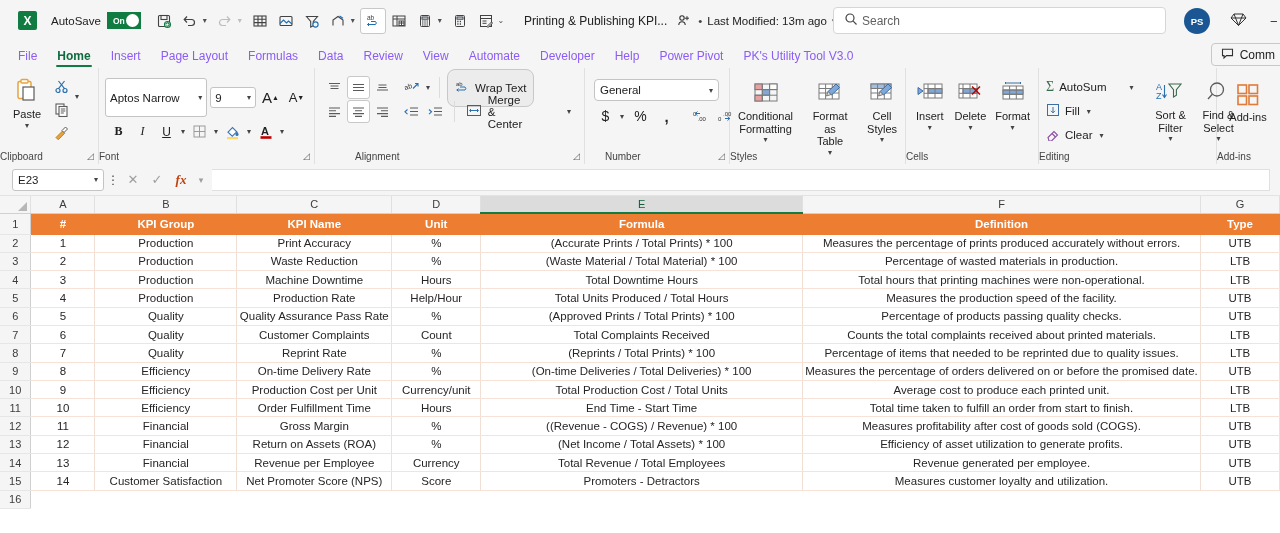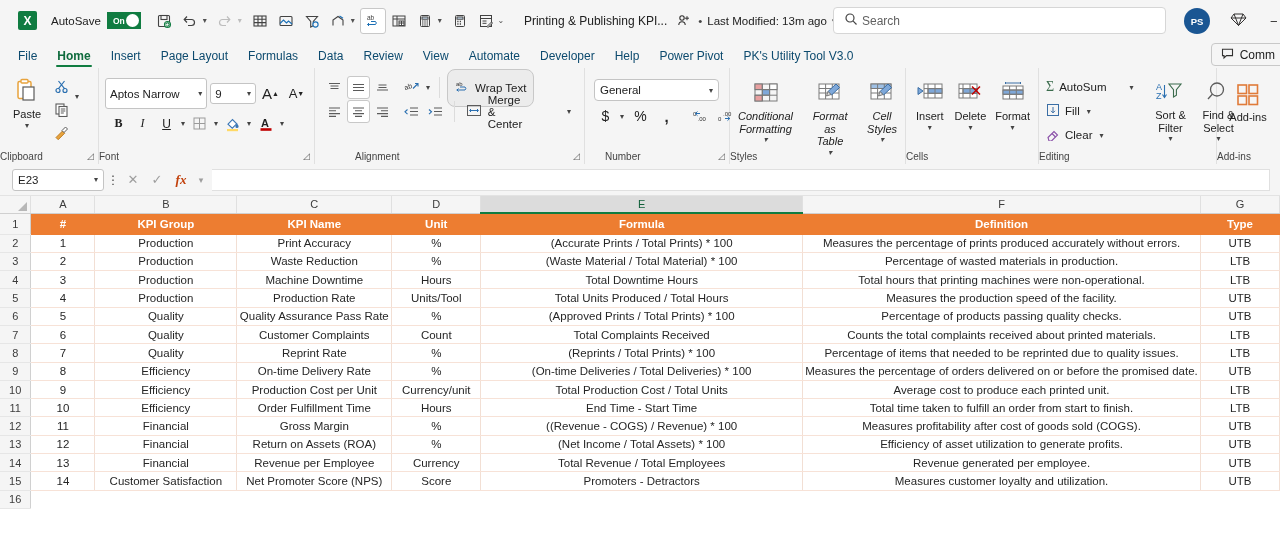--- a/index.html
+++ b/index.html
@@ -101,21 +101,21 @@
 
   
   .tabstrip {
     height: 27px;
     background: #f5f5f5;
     display: flex; align-items: flex-end;
     padding-left: 8px;
     position: relative;
   }
   .tab {
-    font-size: 12px; color: #0c4a6e;
+    font-size: 12px; color: #8b5cf6;
     padding: 3px 10px 5px;
     white-space: nowrap;
     position: relative;
   }
   .tab.active { color: #0f6b3d; font-weight: 600; }
   .tab.active::after {
     content: ""; position: absolute;
     left: 9px; right: 9px; bottom: 1px;
     height: 2.2px; background: #107c41; border-radius: 2px;
   }
@@ -169,21 +169,21 @@
     display:flex; align-items:center; justify-content:center;
     min-width: 23px; height: 23px;
     font-size: 12px; color: #212121;
     padding: 0 3px;
   }
   .sbtn.bx { border:1px solid #c8c8c8; border-radius:3px; background:#fff; }
   .mini-caret { font-size: 8px; color: #444; padding: 0 2px; }
 
   
   .fontname {
-    width: 103px; height: 31px; background: #fff;
+    width: 103px; height: 39px; background: #fff;
     border: 1px solid #c4c4c4; border-radius: 3px;
     font-size: 11.5px; color: #212121;
     display: flex; align-items: center; padding: 0 4px;
     justify-content: space-between;
   }
   .fontsize {
     width: 46px; height: 21px; background: #fff;
     border: 1px solid #c4c4c4; border-radius: 3px;
     font-size: 11.5px; color: #212121;
     display: flex; align-items: center; padding: 0 4px;
@@ -654,21 +654,21 @@
           <text x="1" y="12" font-size="6" fill="#333" font-family="Liberation Sans">0</text>
           <path d="M8 9.5h5M10.5 7.4l2.2 2.1-2.2 2.1" stroke="#2a6fb0" stroke-width="1"></path>
         </svg>
       </div>
     </div>
     <div class="glabel" style="left:20px;right:25px;">Number</div>
     <div class="launcher">◿</div>
   </div>
 
   <div class="rgroup" style="width:176px;">
-    <div class="rbody" style="padding-top:4px;justify-content:center;gap:11px;font-style:italic;">
+    <div class="rbody" style="padding-top:4px;justify-content:center;gap:11px;">
       <div class="bigbtn" style="width:66px;">
         <span class="bicon">
           <svg width="30" height="26" viewBox="0 0 30 26" fill="none" stroke="#7a7a7a" stroke-width="1">
             <rect x="4" y="3" width="22" height="17"></rect>
             <rect x="4" y="3" width="7.3" height="5.6" fill="#E8A0A0"></rect>
             <rect x="11.3" y="8.6" width="7.3" height="5.6" fill="#7FA8D9"></rect>
             <rect x="4" y="14.2" width="7.3" height="5.8" fill="#E8A0A0"></rect>
             <rect x="18.6" y="3" width="7.4" height="5.6" fill="#fff"></rect>
             <path d="M11.3 3v17M18.6 3v17M4 8.6h22M4 14.2h22"></path>
           </svg>
@@ -900,21 +900,21 @@
         <td class="cell">Hours</td>
         <td class="cell">Total Downtime Hours</td>
         <td class="cell">Total hours that printing machines were non-operational.</td>
         <td class="cell lastcol">LTB</td>
       </tr>
       <tr>
         <td class="rowhdr">5</td>
         <td class="cell">4</td>
         <td class="cell">Production</td>
         <td class="cell">Production Rate</td>
-        <td class="cell">Units/Tool</td>
+        <td class="cell">Help/Hour</td>
         <td class="cell">Total Units Produced / Total Hours</td>
         <td class="cell">Measures the production speed of the facility.</td>
         <td class="cell lastcol">UTB</td>
       </tr>
       <tr>
         <td class="rowhdr">6</td>
         <td class="cell">5</td>
         <td class="cell">Quality</td>
         <td class="cell">Quality Assurance Pass Rate</td>
         <td class="cell">%</td>

